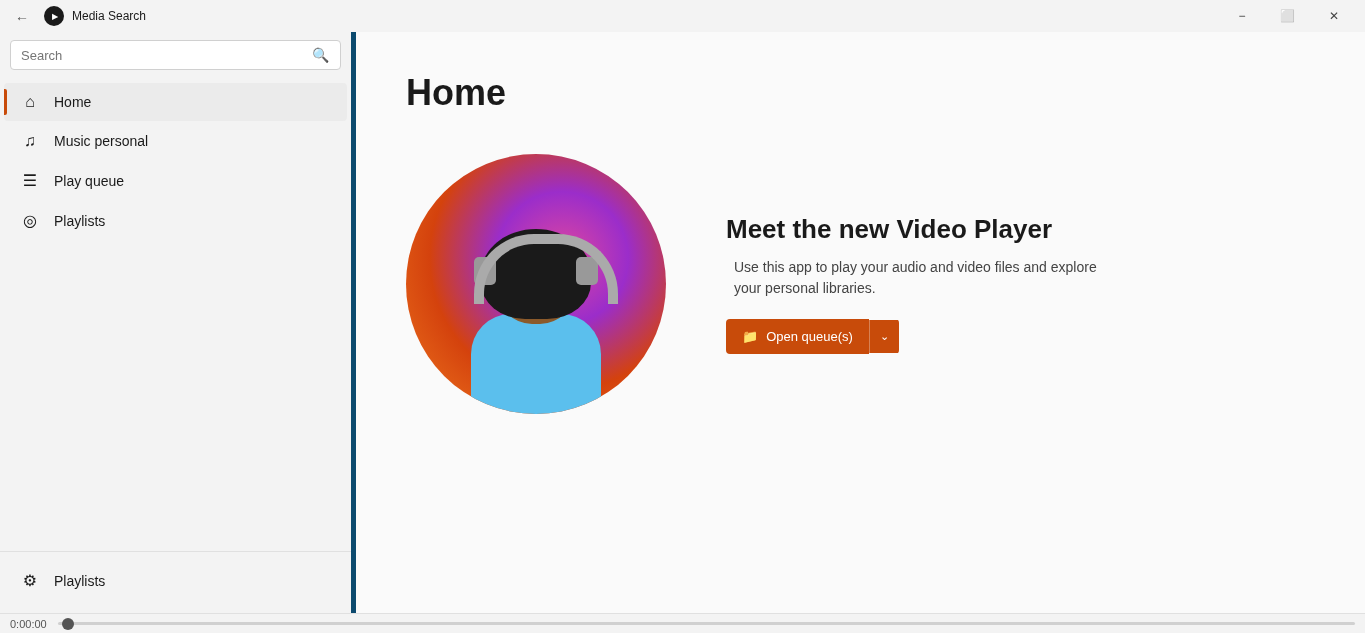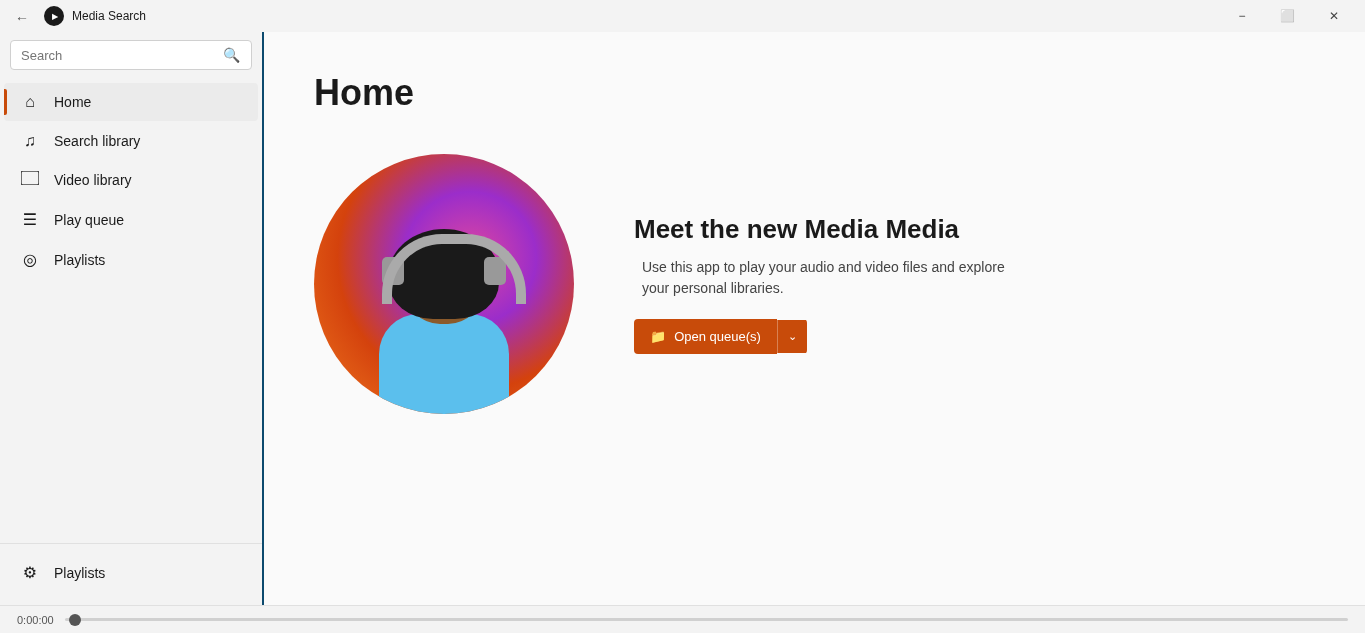--- a/index.html
+++ b/index.html
@@ -78,25 +78,25 @@
 
     
     .app-body {
       display: flex;
       flex: 1;
       overflow: hidden;
     }
 
     
     .sidebar {
-      width: 264px;
+      width: 356px;
       background: #f3f3f3;
       display: flex;
       flex-direction: column;
-      border-right: 2px solid #0c4a6e;
+      border-right: 5px solid #0c4a6e;
       flex-shrink: 0;
     }
     .search-box {
       margin: 8px 10px;
       display: flex;
       align-items: center;
       background: white;
       border: 1px solid #d0d0d0;
       border-radius: 4px;
       padding: 6px 10px;
@@ -160,25 +160,25 @@
       padding: 10px 16px;
       cursor: pointer;
       font-size: 14px;
       color: #1a1a1a;
       border-radius: 4px;
       margin: 1px 4px;
     }
 
     
     .progress-bar-area {
-      height: 28px;
+      height: 20px;
       background: #f3f3f3;
       display: flex;
       align-items: center;
-      padding: 0 17px;
+      padding: 0 10px;
       gap: 8px;
       border-top: 1px solid #e0e0e0;
     }
     .time-label {
       font-size: 11px;
       color: #555;
       min-width: 40px;
     }
     .progress-track {
       flex: 1;
@@ -378,31 +378,23 @@
 
     <nav class="nav-items">
 
       <div class="nav-item active">
         <span class="nav-icon">⌂</span>
         <span>Home</span>
       </div>
 
       <div class="nav-item">
         <span class="nav-icon">♫</span>
-        <span>Search library</span>
-      </div>
-
-      <div class="nav-item">
-        <span class="nav-icon">
-          <svg width="18" height="14" viewBox="0 0 18 14" fill="none">
-            <rect x="0" y="0" width="18" height="14" rx="2" stroke="#444" stroke-width="1.5" fill="none"></rect>
-          </svg>
-        </span>
-        <span>Video library</span>
-      </div>
+        <span>Music personal</span>
+      </div>
+
 
       <div class="nav-item">
         <span class="nav-icon">☰</span>
         <span>Play queue</span>
       </div>
 
       <div class="nav-item">
         <span class="nav-icon">◎</span>
         <span>Playlists</span>
       </div>
@@ -428,21 +420,21 @@
         <div class="person-figure">
           <div class="person-head">
             <div class="headphone-left"></div>
             <div class="headphone-right"></div>
           </div>
           <div class="person-body"></div>
         </div>
       </div>
 
       <div class="home-text">
-        <h2 class="home-headline">Meet the new Media Media</h2>
+        <h2 class="home-headline">Meet the new Video Player</h2>
         <p class="home-subtext">Use this app to play your audio and video files and explore your personal libraries.</p>
         <div class="open-files-btn">
           <button class="open-files-main">
             <span>📁</span>
             <span>Open queue(s)</span>
           </button>
           <button class="open-files-dropdown">⌄</button>
         </div>
       </div>
 

